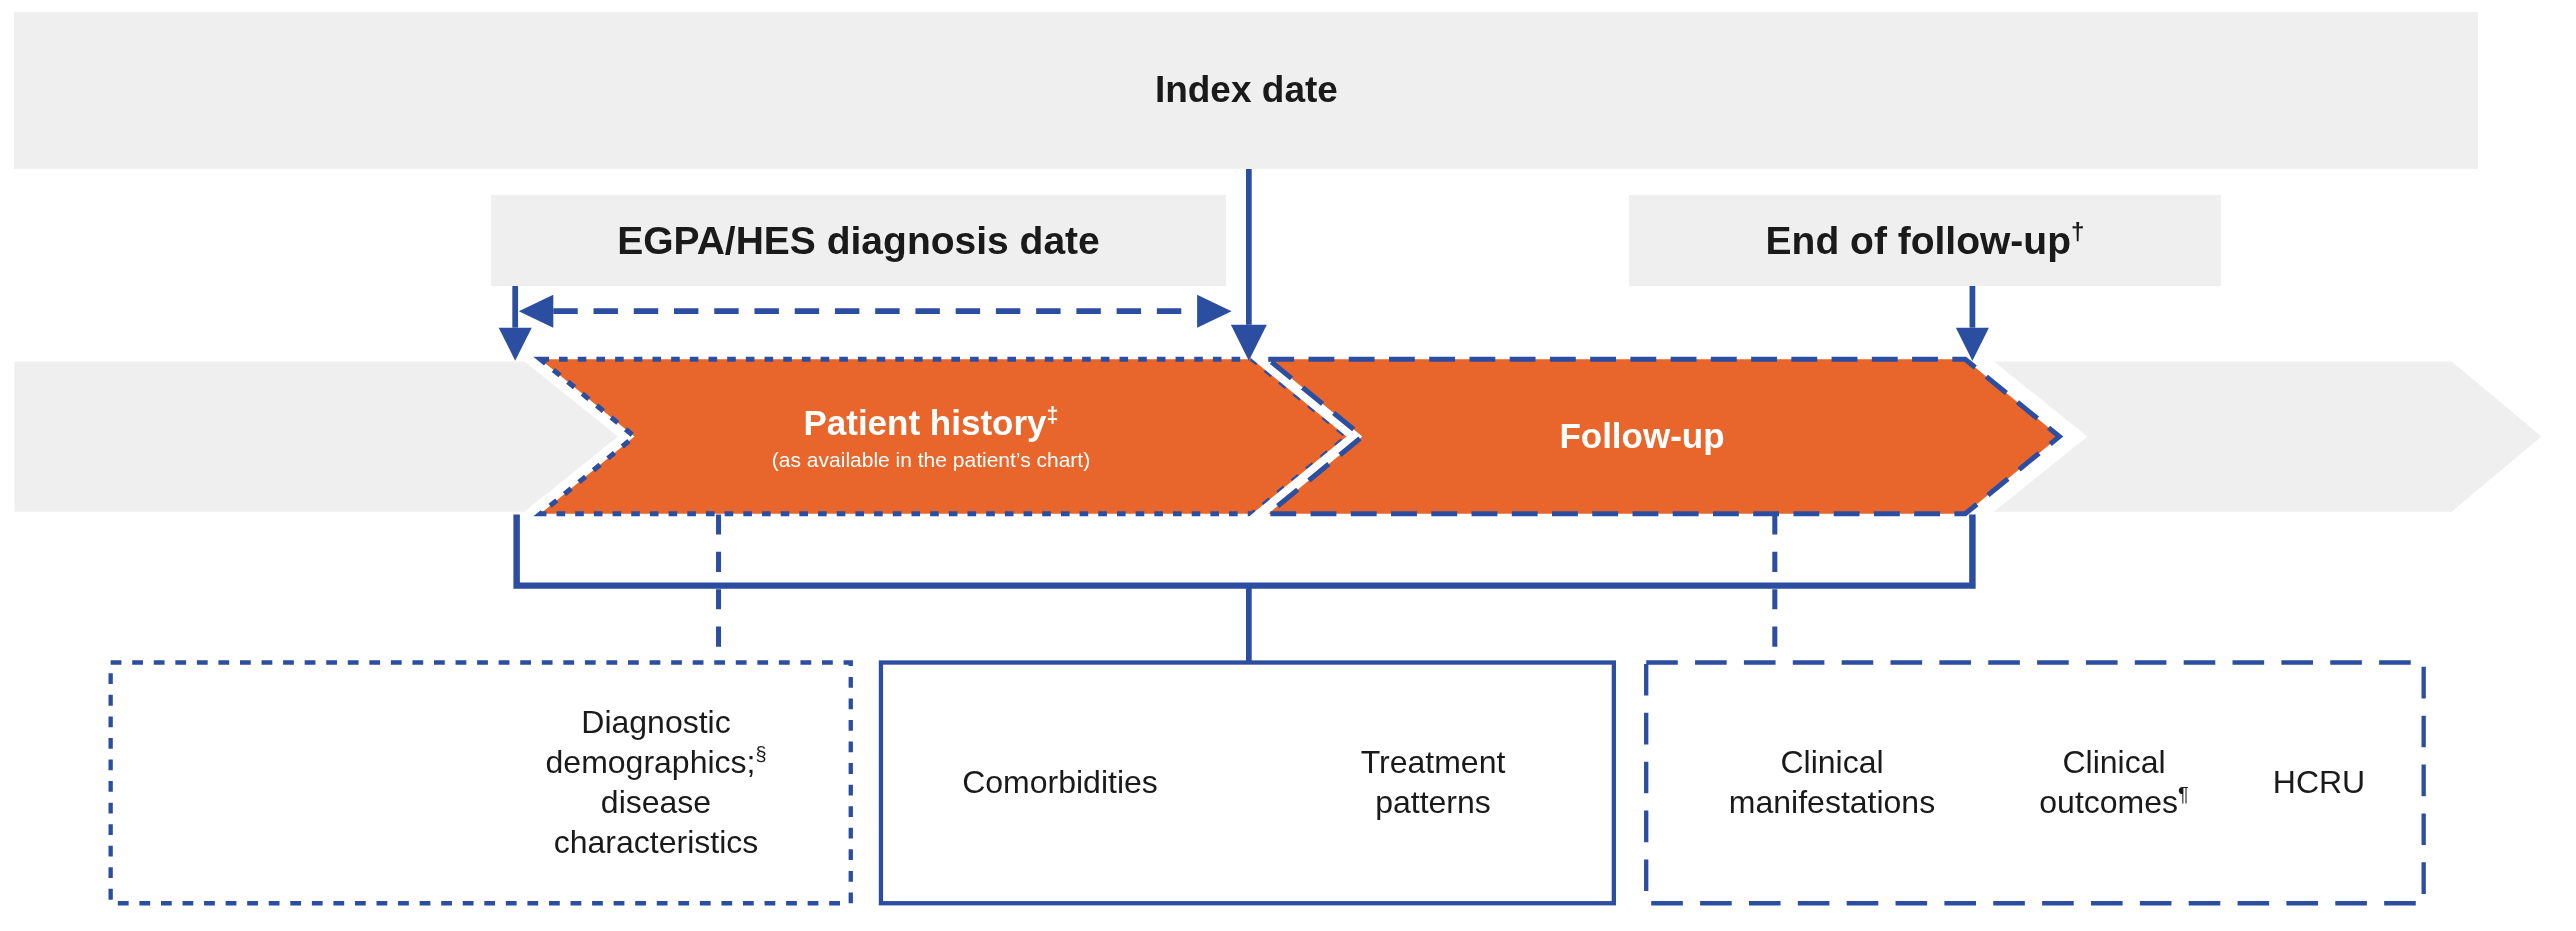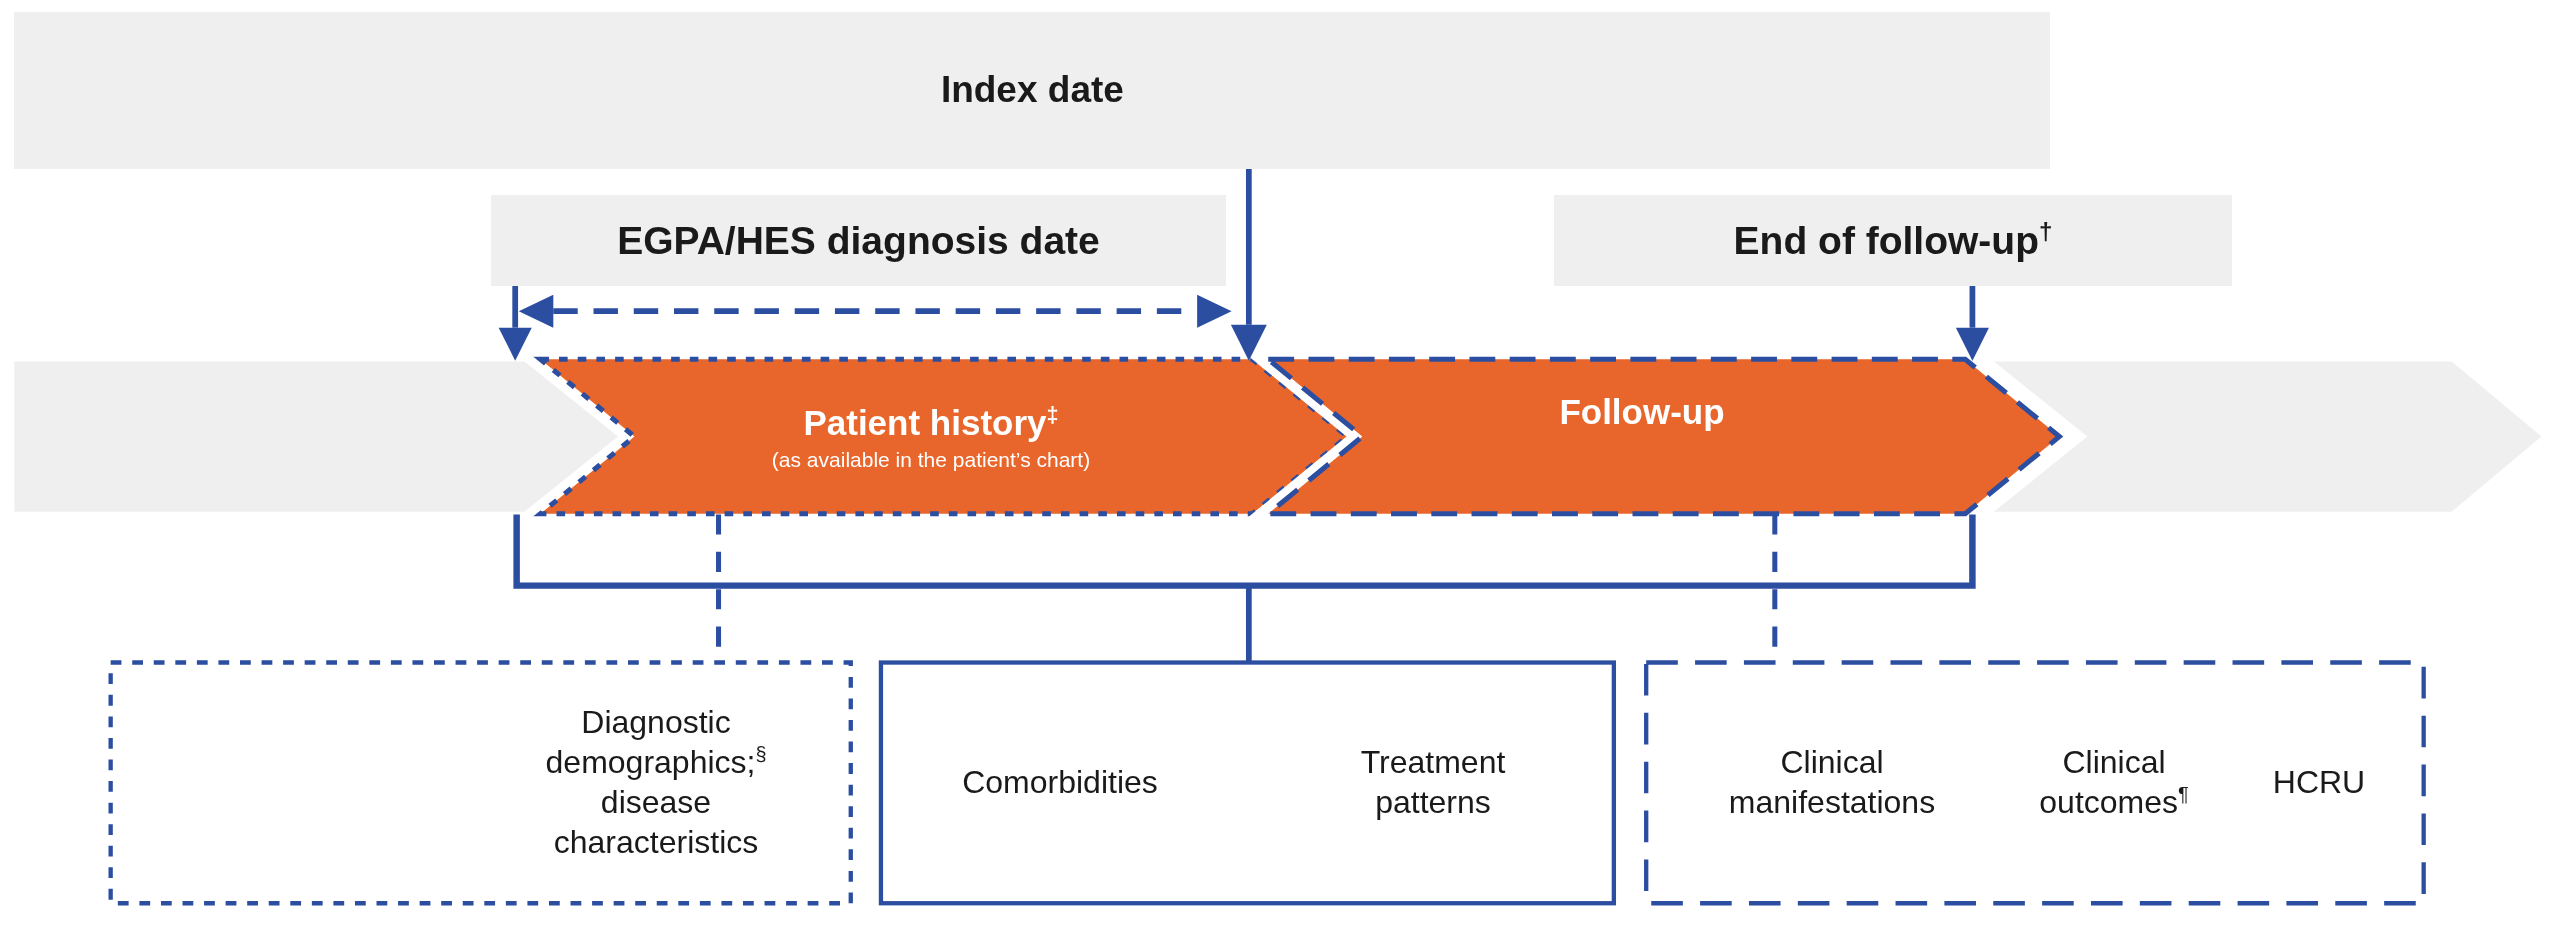--- a/index.html
+++ b/index.html
@@ -6,21 +6,21 @@
     --orange:#E8662B; --blue:#2B4EA1; --gray:#EFEFEF; --ink:#1a1a1a; --white:#ffffff;
   }
   html,body{margin:0;padding:0;background:#fff;}
   .canvas{
     position:relative;width:2576px;height:932px;background:var(--white);
     font-family:"Liberation Sans", sans-serif;color:var(--ink);overflow:hidden;
   }
   .abs{position:absolute;}
   svg.layer{position:absolute;left:0;top:0;width:2576px;height:932px;}
   .banner{
-    left:14.4px;top:11.5px;width:2036px;height:157px;background:var(--gray);
+    left:14.4px;top:11.5px;width:2464px;height:157px;background:var(--gray);
     display:flex;flex-direction:column;align-items:center;justify-content:center;
     text-align:left;line-height:1.35;
   }
   .banner .t1{font-size:37px;font-weight:bold;}
   .banner .t2{font-size:37px;}
   .gbox{
     background:var(--gray);display:flex;align-items:center;justify-content:center;
     font-size:39px;font-weight:bold;text-align:left;white-space:nowrap;
   }
   .ctr{transform:translate(-50%,-50%);text-align:center;}
@@ -70,29 +70,29 @@
     <rect x="2291" y="922" width="1082" height="335" style="fill:none;stroke:var(--blue);stroke-width:6;stroke-dasharray:44 24"></rect>
   </svg>
 
   <div class="banner abs">
     <div class="t1">Index date</div>
   </div>
 
   <div class="gbox abs" style="left:491px;top:195px;width:735px;height:91px">
     <span>EGPA/HES diagnosis date</span>
   </div>
-  <div class="gbox abs" style="left:1554px;top:195px;width:678px;height:91px">
+  <div class="gbox abs" style="left:1629px;top:195px;width:592px;height:91px">
     <span><span>End of follow-up</span><sup>†</sup></span>
   </div>
 
   <div class="abs ctr arrow-label" style="left:931px;top:436px">
     <div class="l1"><span>Patient history</span><sup>‡</sup></div>
     <div class="l2">(as available in the patient’s chart)</div>
   </div>
-  <div class="abs ctr arrow-label" style="left:1642px;top:412px">
+  <div class="abs ctr arrow-label" style="left:1642px;top:436px">
     <div class="l1">Follow-up</div>
   </div>
 
   <div class="abs ctr box-label" style="left:656px;top:782px;width:259px"><span>Diagnostic demographics;</span><sup>§</sup><span> disease characteristics</span></div>
 
   <div class="abs ctr box-label" style="left:1060px;top:782px;white-space:nowrap">Comorbidities</div>
   <div class="abs ctr box-label" style="left:1433px;top:782px;width:201px">Treatment patterns</div>
 
   <div class="abs ctr box-label" style="left:1832px;top:782px;width:244px">Clinical manifestations</div>
   <div class="abs ctr box-label" style="left:2114px;top:782px;width:201px"><span>Clinical outcomes</span><sup>¶</sup></div>

